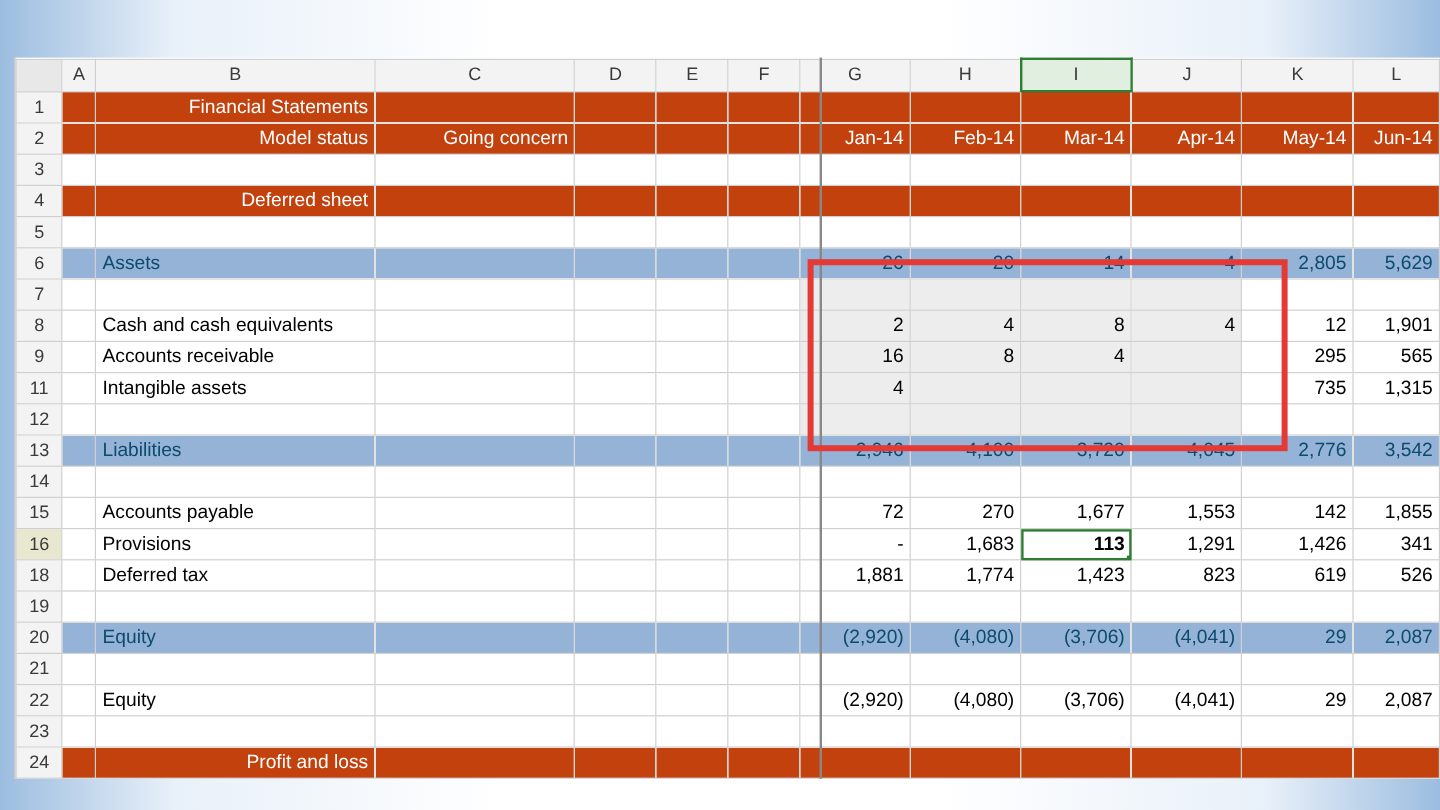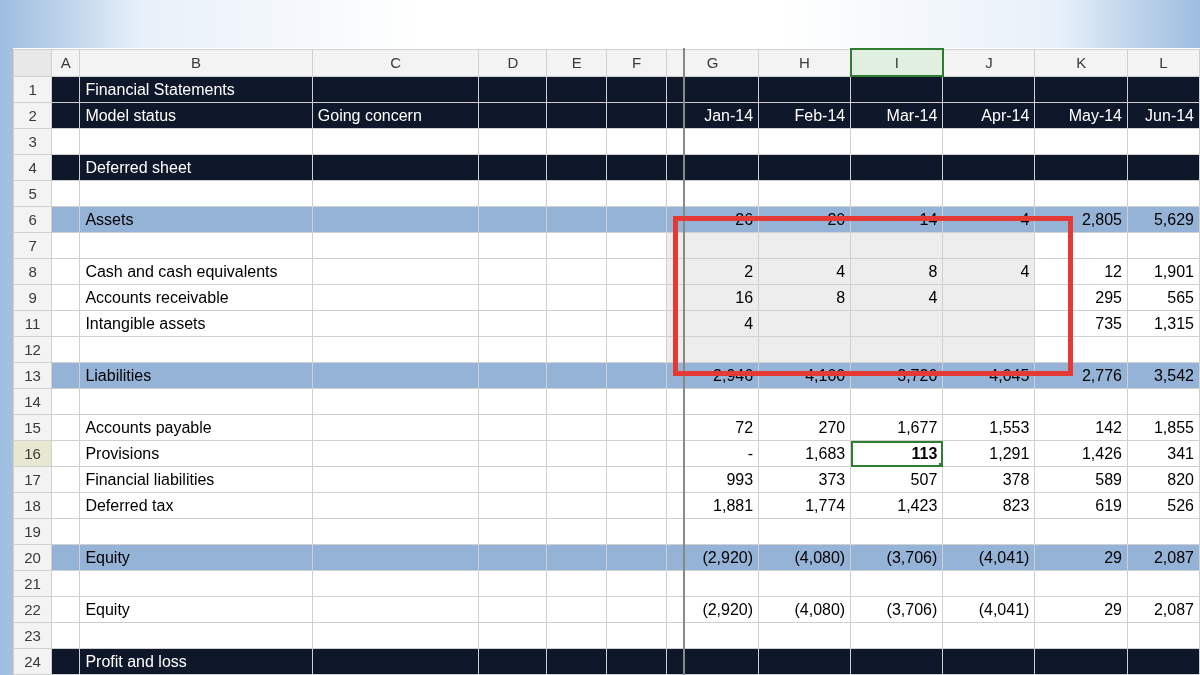--- a/index.html
+++ b/index.html
@@ -27,22 +27,22 @@
     background:#f3f3f3;
     font-weight:normal;
     text-align:center;
     color:#3a3a3a;
     font-size:15px;
   }
   th.rowhdr{text-align:center;width:30px;}
   .corner{background:#e8e8e8;}
   .num{text-align:right;}
   .lbl{text-align:left;}
-  .dark{background:#0f172a;color:#fff;}
-  .light{background:#95b3d7;color:#000000;}
+  .dark{background:#c2410c;color:#fff;text-align:right;}
+  .light{background:#95b3d7;color:#0c4a6e;}
   .shade{background:#ededed;}
   
   th.active{background:#e0efe0;border:2px solid #2e7d32;box-sizing:border-box;}
   
   td.activecell{outline:2px solid #2e7d32;outline-offset:-2px;position:relative;font-weight:bold;}
   td.activecell::after{
     content:"";position:absolute;right:-3px;bottom:-3px;width:6px;height:6px;background:#2e7d32;
   }
   
   th.activerow{background:#e8e8d0;}
@@ -318,35 +318,20 @@
           <td class="num"></td>
           <td class="num"></td>
           <td class="num">-</td>
           <td class="num">1,683</td>
           <td class="num activecell">113</td>
           <td class="num">1,291</td>
           <td class="num">1,426</td>
           <td class="num">341</td>
         </tr>
         <tr>
-          <th class="rowhdr">17</th>
-          <td class="lbl"></td>
-          <td class="lbl">Financial liabilities</td>
-          <td class="lbl"></td>
-          <td class="num"></td>
-          <td class="num"></td>
-          <td class="num"></td>
-          <td class="num">993</td>
-          <td class="num">373</td>
-          <td class="num">507</td>
-          <td class="num">378</td>
-          <td class="num">589</td>
-          <td class="num">820</td>
-        </tr>
-        <tr>
           <th class="rowhdr">18</th>
           <td class="lbl"></td>
           <td class="lbl">Deferred tax</td>
           <td class="lbl"></td>
           <td class="num"></td>
           <td class="num"></td>
           <td class="num"></td>
           <td class="num">1,881</td>
           <td class="num">1,774</td>
           <td class="num">1,423</td>

